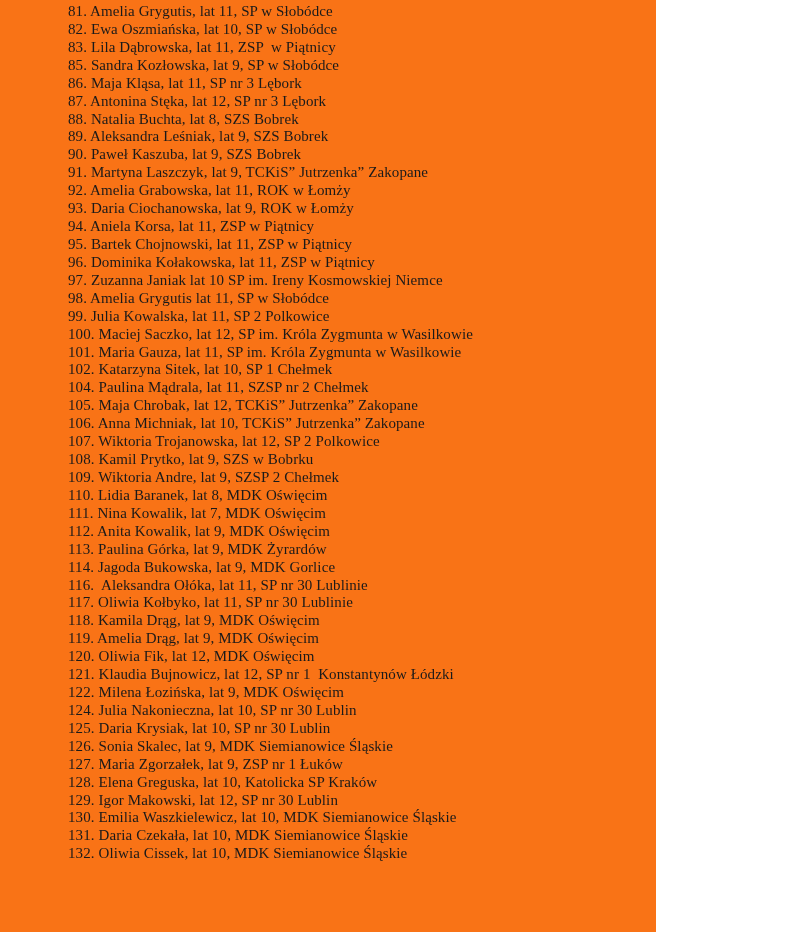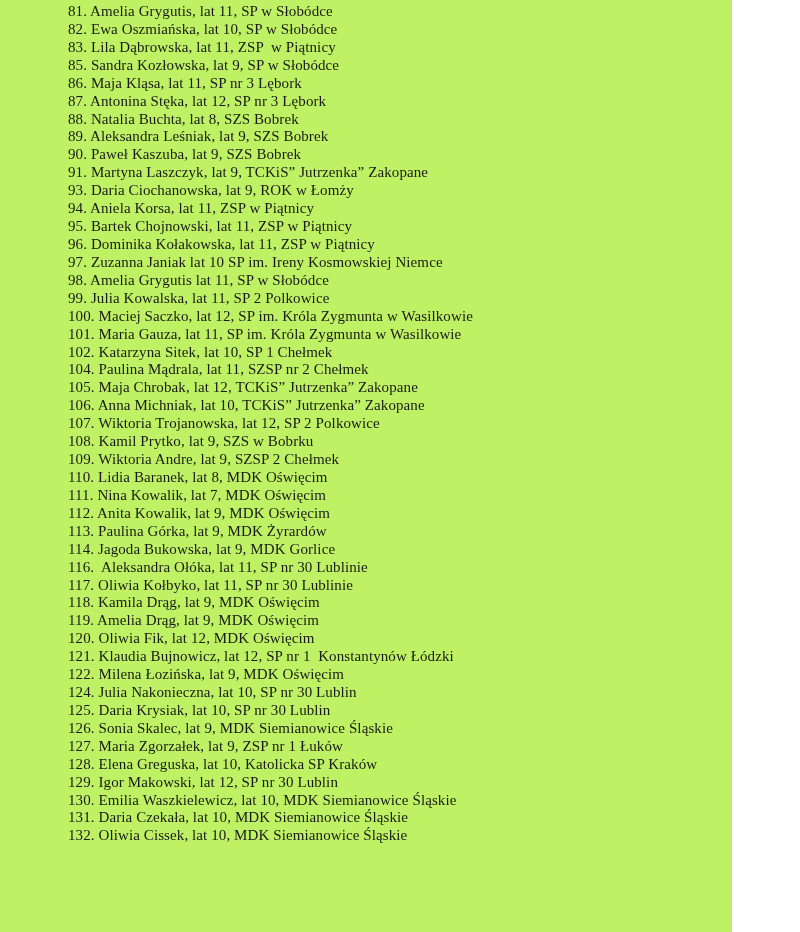--- a/index.html
+++ b/index.html
@@ -8,24 +8,24 @@
     background: #ffffff;
   }
   body {
     width: 800px;
     height: 932px;
     overflow: hidden;
     font-family: "Liberation Serif", "DejaVu Serif", serif;
   }
   .page {
     box-sizing: border-box;
-    width: 732px;
+    width: 656px;
     height: 932px;
     padding: 3px 20px 0 68px;
-    background: #bef264;
+    background: #f97316;
   }
   .list {
     margin: 0;
     padding: 0;
   }
   .list-line {
     font-size: 15px;
     line-height: 17.92px;
     color: #1a1a1a;
     white-space: pre;      
@@ -41,20 +41,21 @@
   <div class="list-line">81. Amelia Grygutis, lat 11, SP w Słobódce</div>
       <div class="list-line">82. Ewa Oszmiańska, lat 10, SP w Słobódce</div>
       <div class="list-line">83. Lila Dąbrowska, lat 11, ZSP  w Piątnicy</div>
       <div class="list-line">85. Sandra Kozłowska, lat 9, SP w Słobódce</div>
       <div class="list-line">86. Maja Kląsa, lat 11, SP nr 3 Lębork</div>
       <div class="list-line">87. Antonina Stęka, lat 12, SP nr 3 Lębork</div>
       <div class="list-line">88. Natalia Buchta, lat 8, SZS Bobrek</div>
       <div class="list-line">89. Aleksandra Leśniak, lat 9, SZS Bobrek</div>
       <div class="list-line">90. Paweł Kaszuba, lat 9, SZS Bobrek</div>
       <div class="list-line">91. Martyna Laszczyk, lat 9, TCKiS” Jutrzenka” Zakopane</div>
+      <div class="list-line">92. Amelia Grabowska, lat 11, ROK w Łomży</div>
       <div class="list-line">93. Daria Ciochanowska, lat 9, ROK w Łomży</div>
       <div class="list-line">94. Aniela Korsa, lat 11, ZSP w Piątnicy</div>
       <div class="list-line">95. Bartek Chojnowski, lat 11, ZSP w Piątnicy</div>
       <div class="list-line">96. Dominika Kołakowska, lat 11, ZSP w Piątnicy</div>
       <div class="list-line">97. Zuzanna Janiak lat 10 SP im. Ireny Kosmowskiej Niemce</div>
       <div class="list-line">98. Amelia Grygutis lat 11, SP w Słobódce</div>
       <div class="list-line">99. Julia Kowalska, lat 11, SP 2 Polkowice</div>
       <div class="list-line">100. Maciej Saczko, lat 12, SP im. Króla Zygmunta w Wasilkowie</div>
       <div class="list-line">101. Maria Gauza, lat 11, SP im. Króla Zygmunta w Wasilkowie</div>
       <div class="list-line">102. Katarzyna Sitek, lat 10, SP 1 Chełmek</div>

